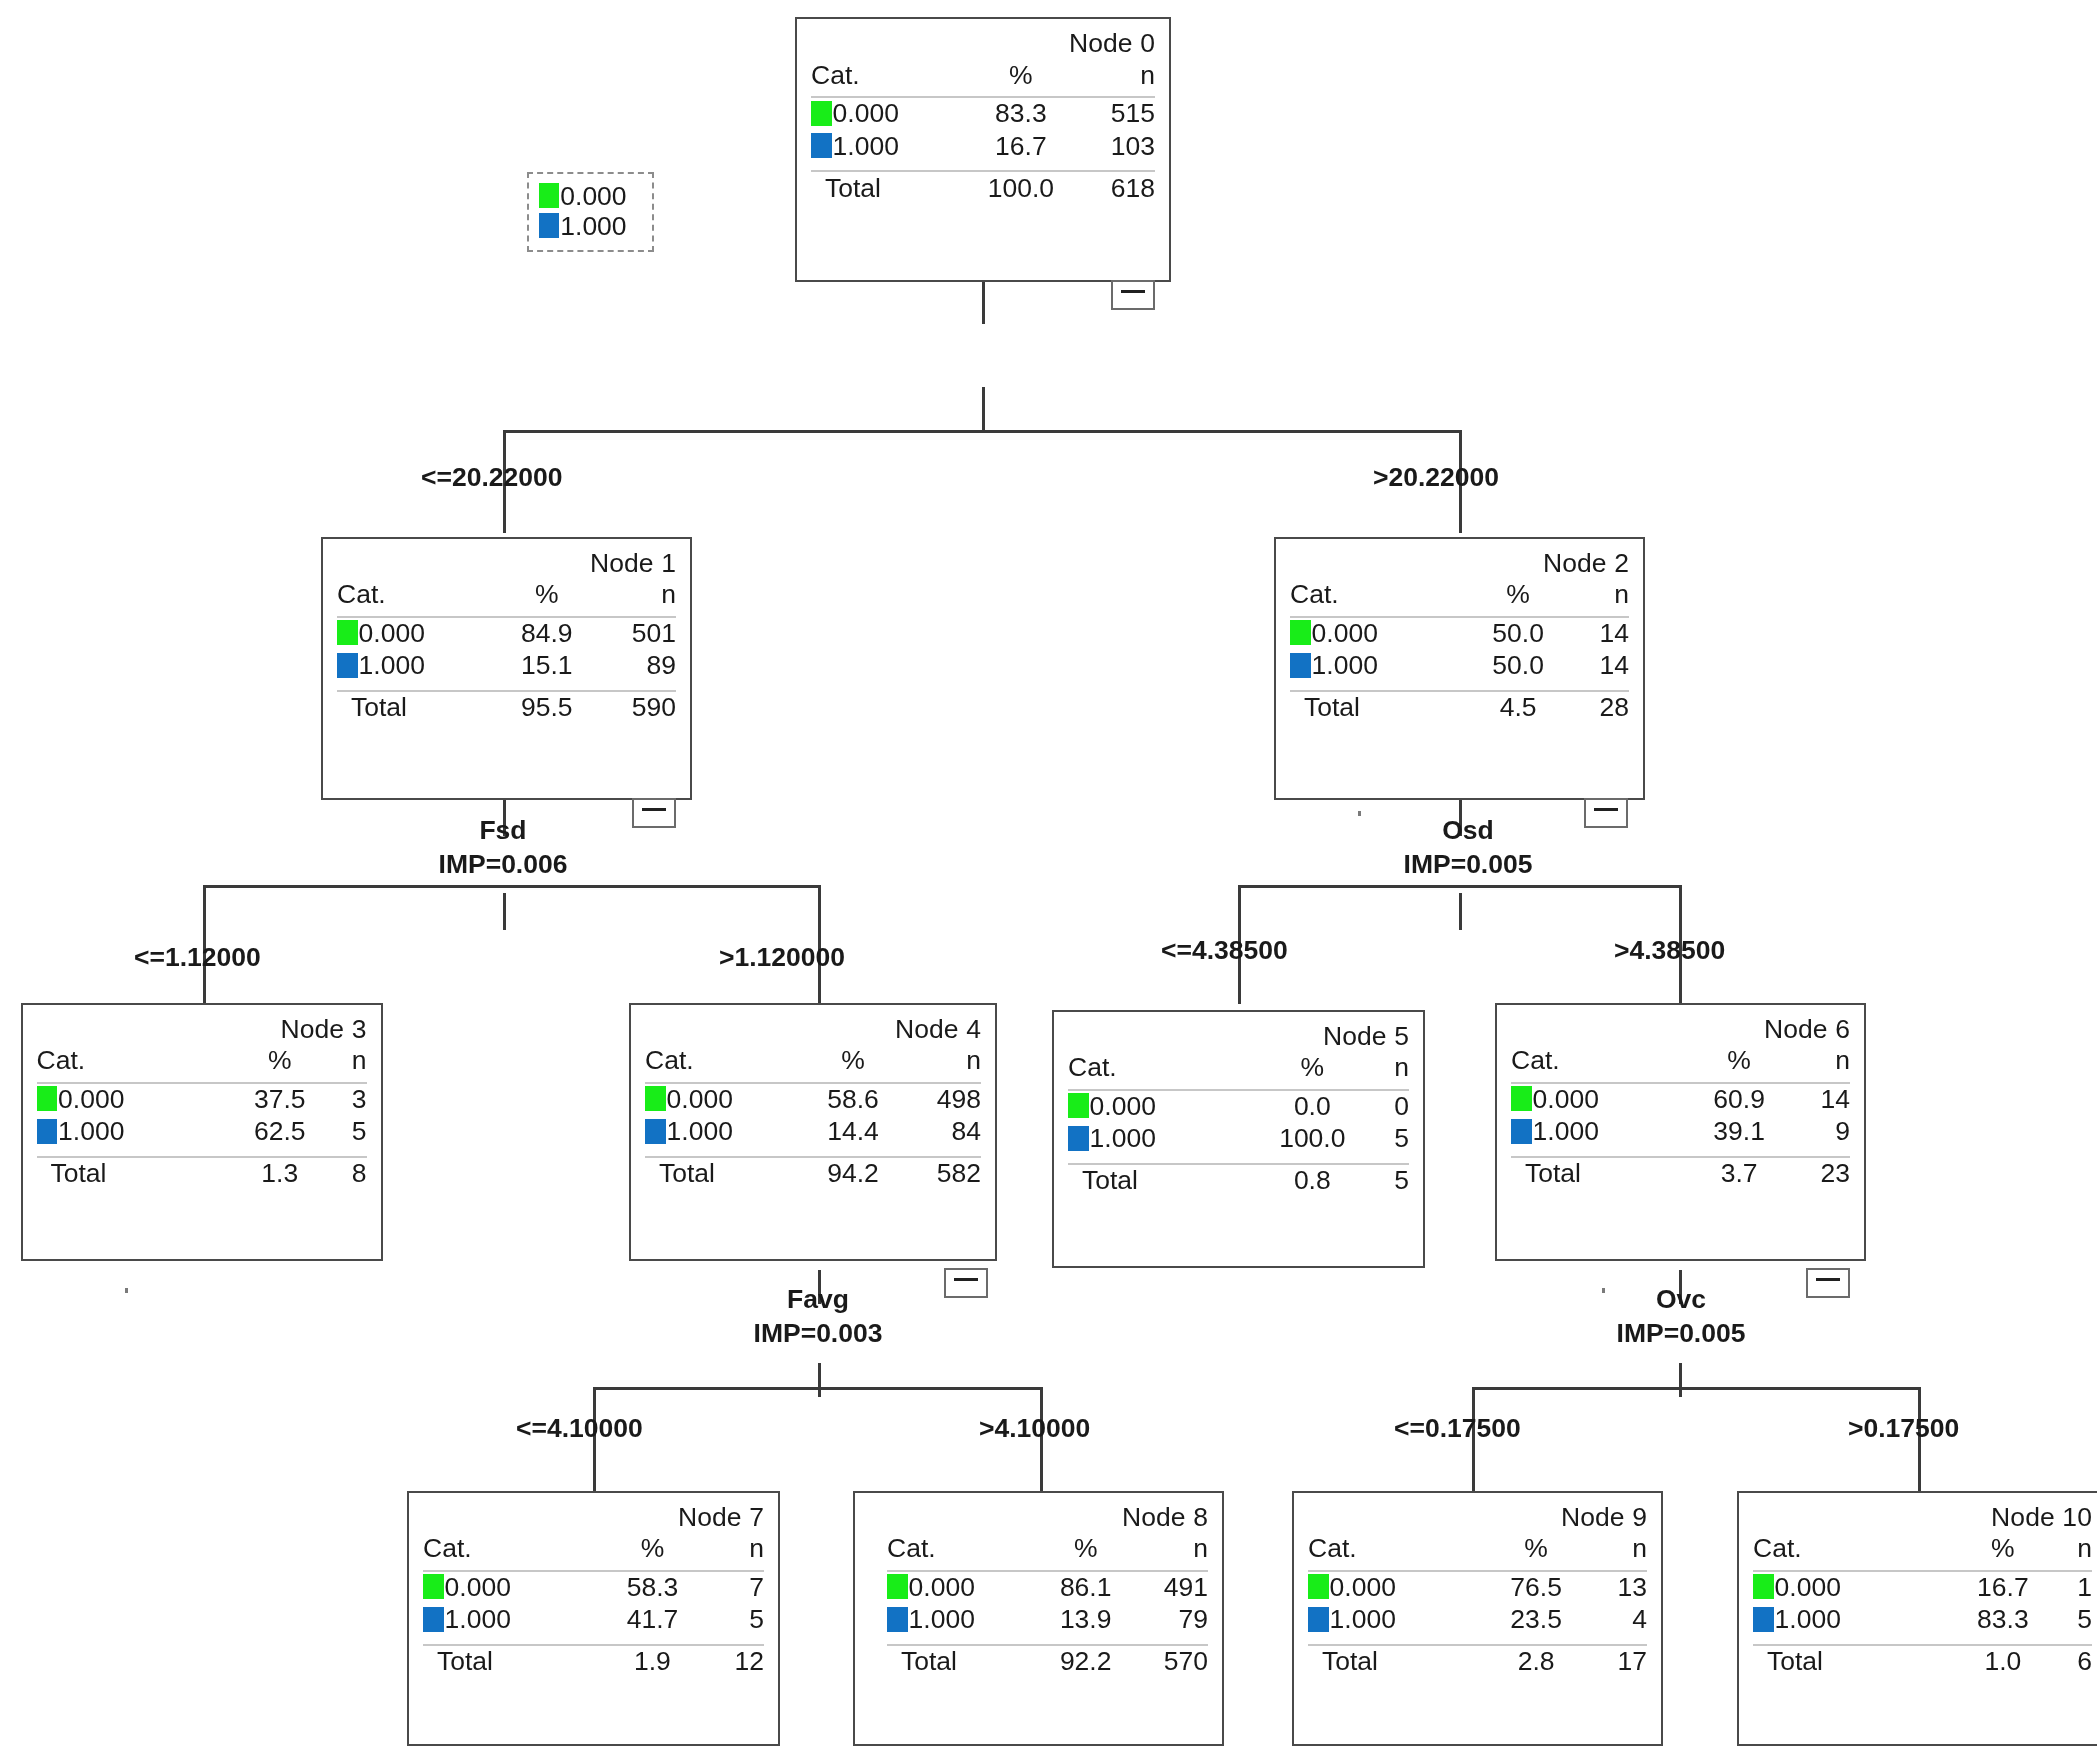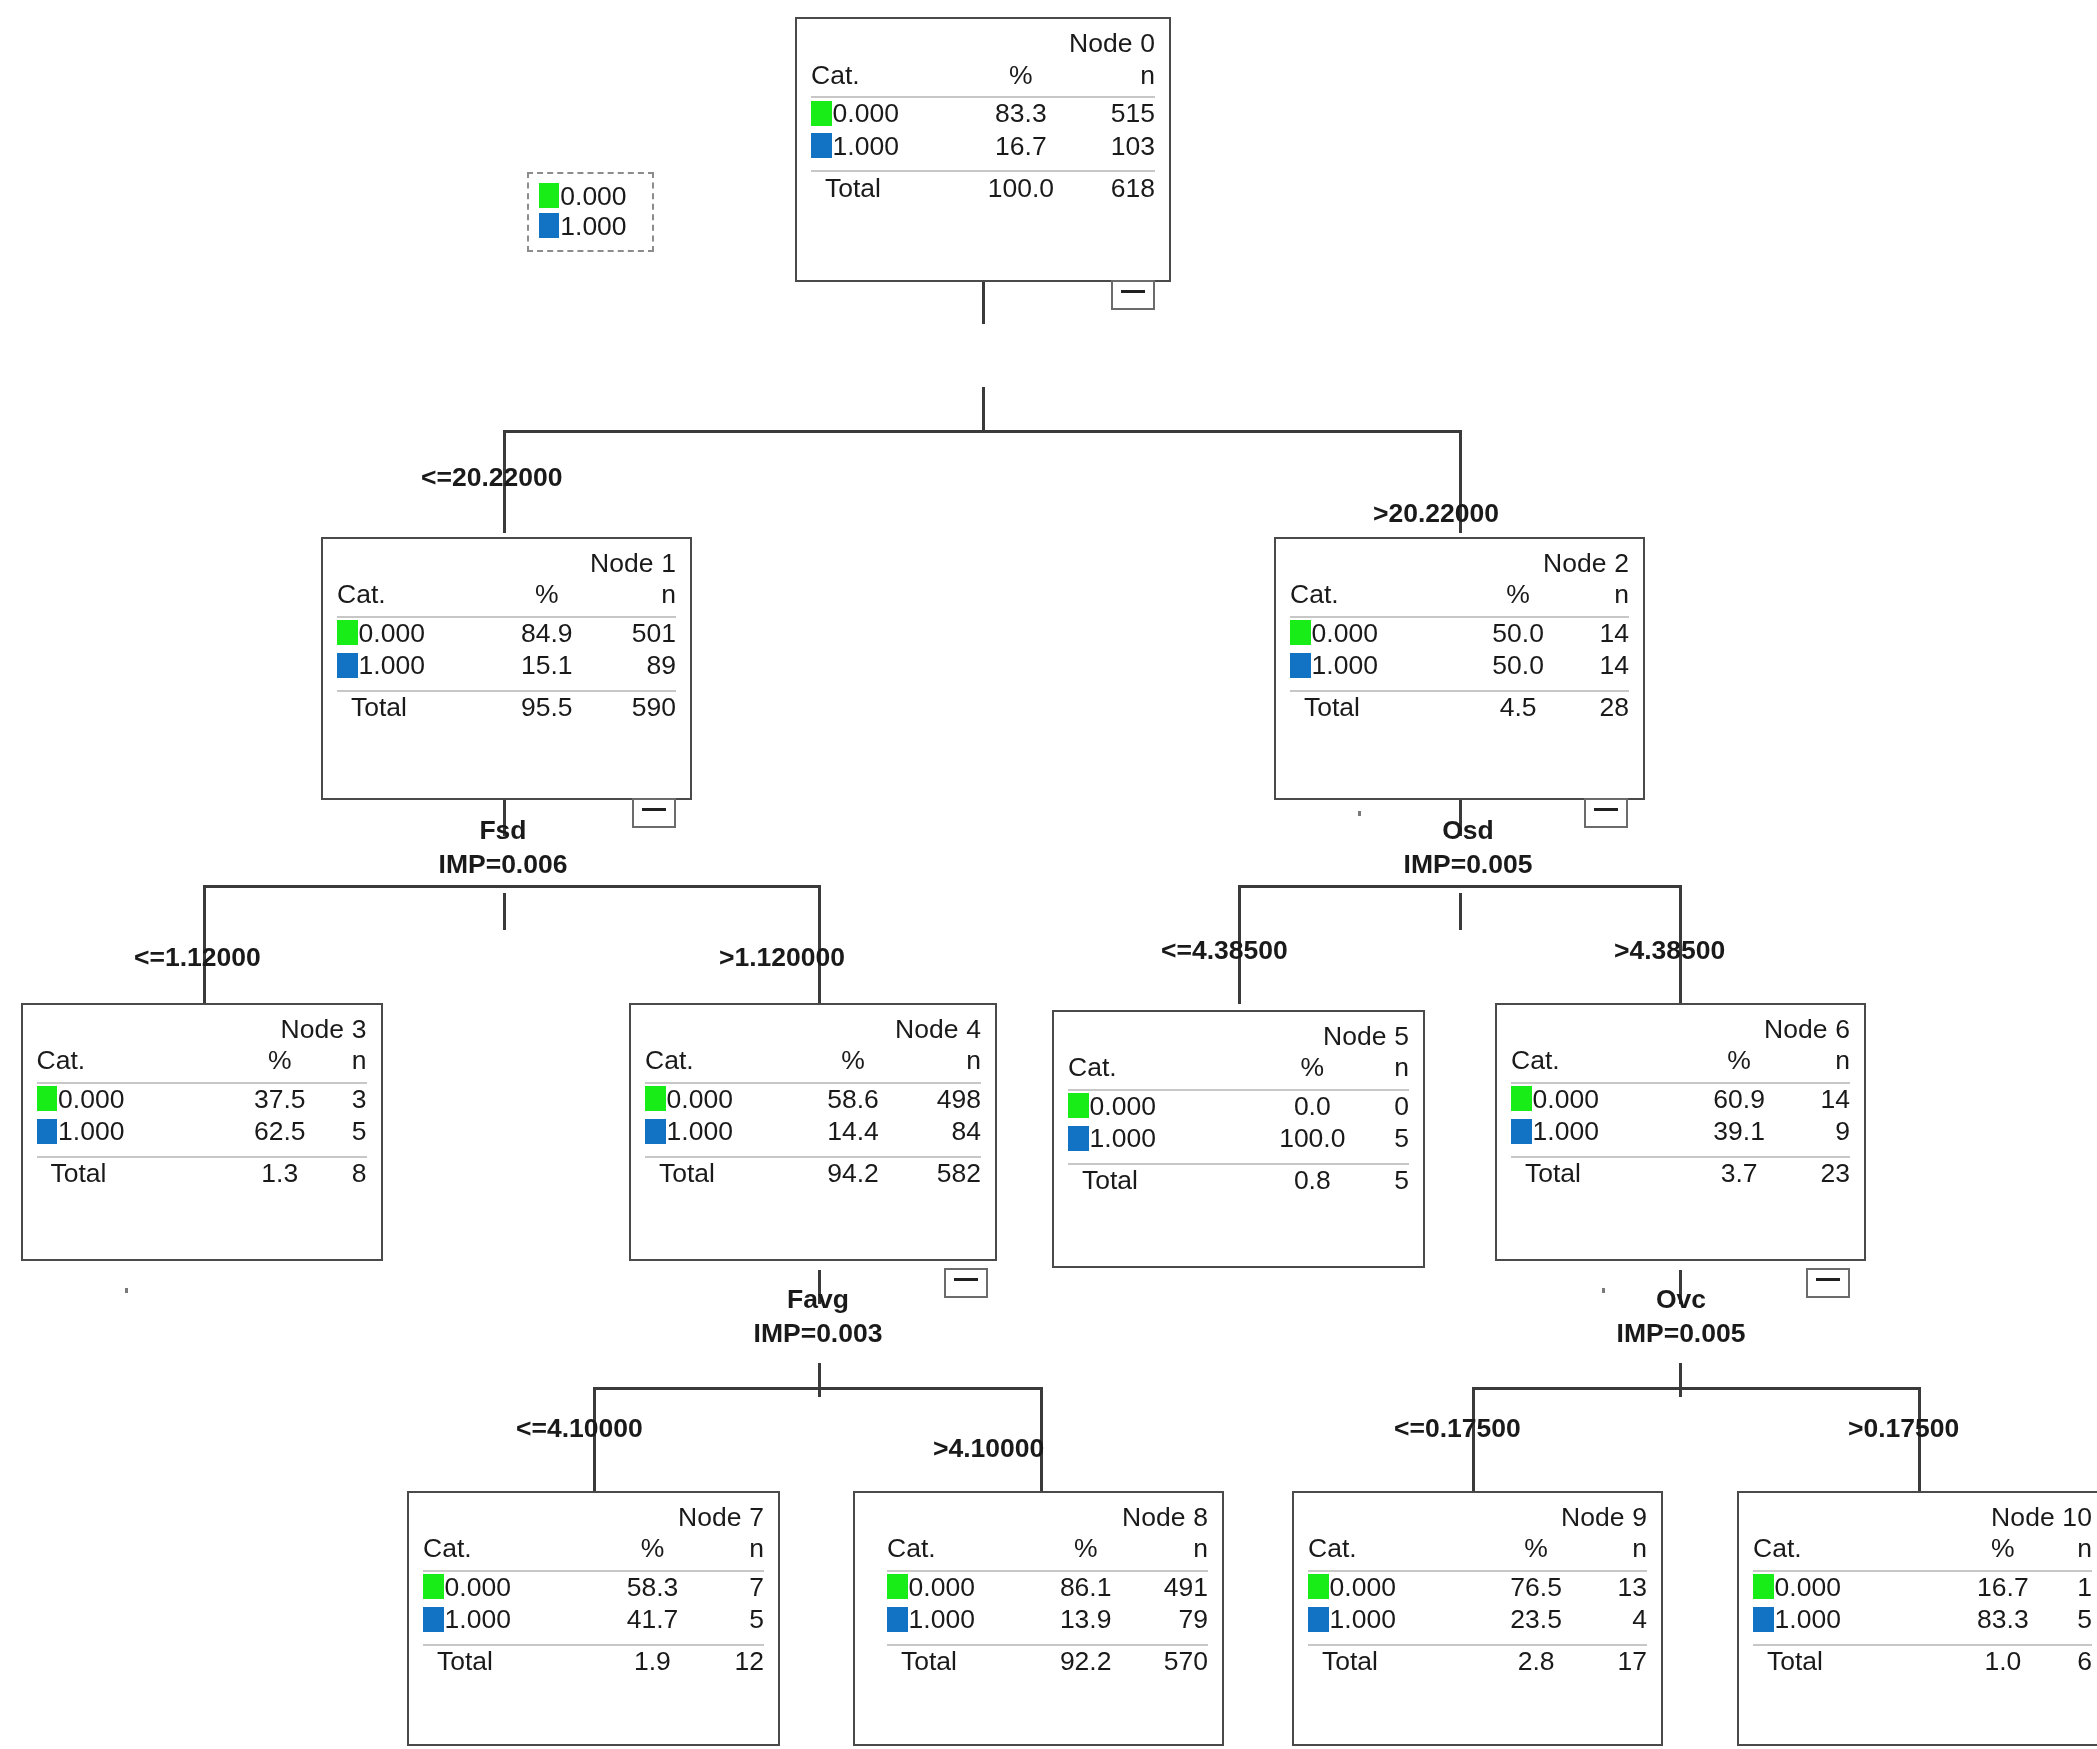--- a/index.html
+++ b/index.html
@@ -186,21 +186,21 @@
           <td class="c-n">618</td>
         </tr>
       </tbody>
     </table>
   </div>
   <div class="collapse" style="left:1111px;top:280px;">
     <i></i>
   </div>
 
   <div class="branch" style="left:421px;top:462px;">&lt;=20.22000</div>
-  <div class="branch" style="left:1373px;top:462px;margin-top:36px;">&gt;20.22000</div>
+  <div class="branch" style="left:1373px;top:462px;">&gt;20.22000</div>
 
   <div class="node" style="left:321px;top:537px;width:371px;height:263px;">
     <div class="node-title">Node 1</div>
     <table class="stats">
       <thead>
         <tr>
           <th class="c-cat">Cat.</th>
           <th class="c-pct">%</th>
           <th class="c-n">n</th>
         </tr>
@@ -362,21 +362,21 @@
   </div>
   <div class="collapse" style="left:944px;top:1268px;">
     <i></i>
   </div>
 
   <div class="split" style="left:672px;top:1283px;width:292px;">
     <div>Favg</div>
     <div>IMP=0.003</div>
   </div>
   <div class="branch" style="left:516px;top:1413px;">&lt;=4.10000</div>
-  <div class="branch" style="left:933px;top:1413px;margin-top:20px;">&gt;4.10000</div>
+  <div class="branch" style="left:979px;top:1413px;">&gt;4.10000</div>
 
   <div class="node" style="left:1052px;top:1010px;width:373px;height:258px;">
     <div class="node-title">Node 5</div>
     <table class="stats">
       <thead>
         <tr>
           <th class="c-cat">Cat.</th>
           <th class="c-pct">%</th>
           <th class="c-n">n</th>
         </tr>

